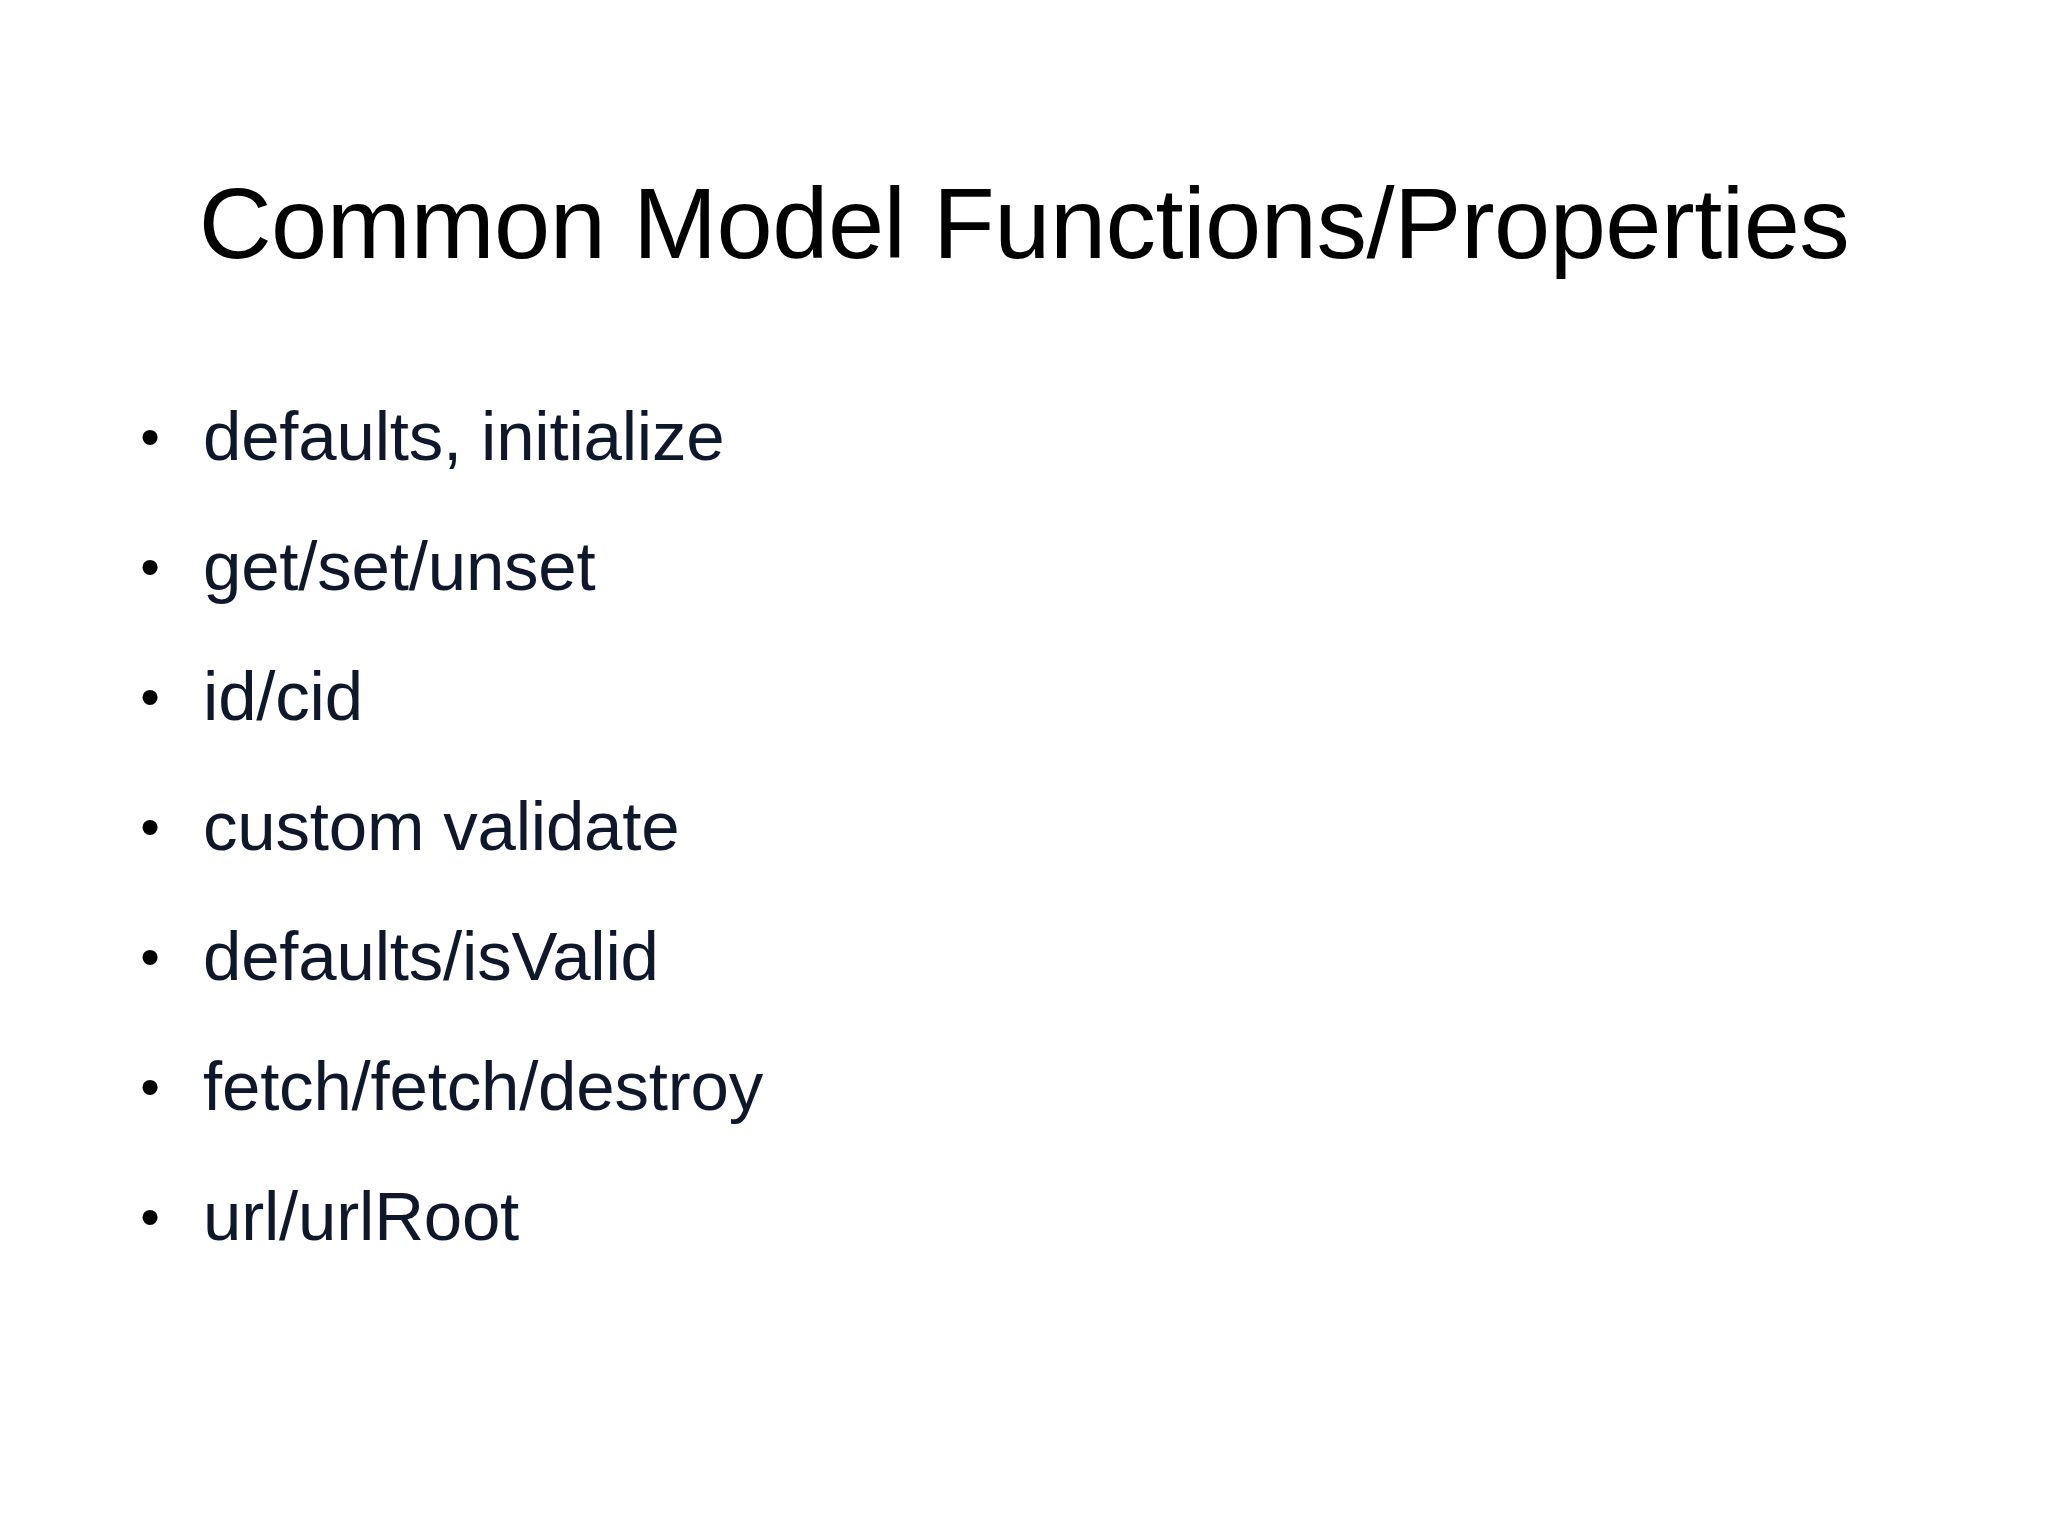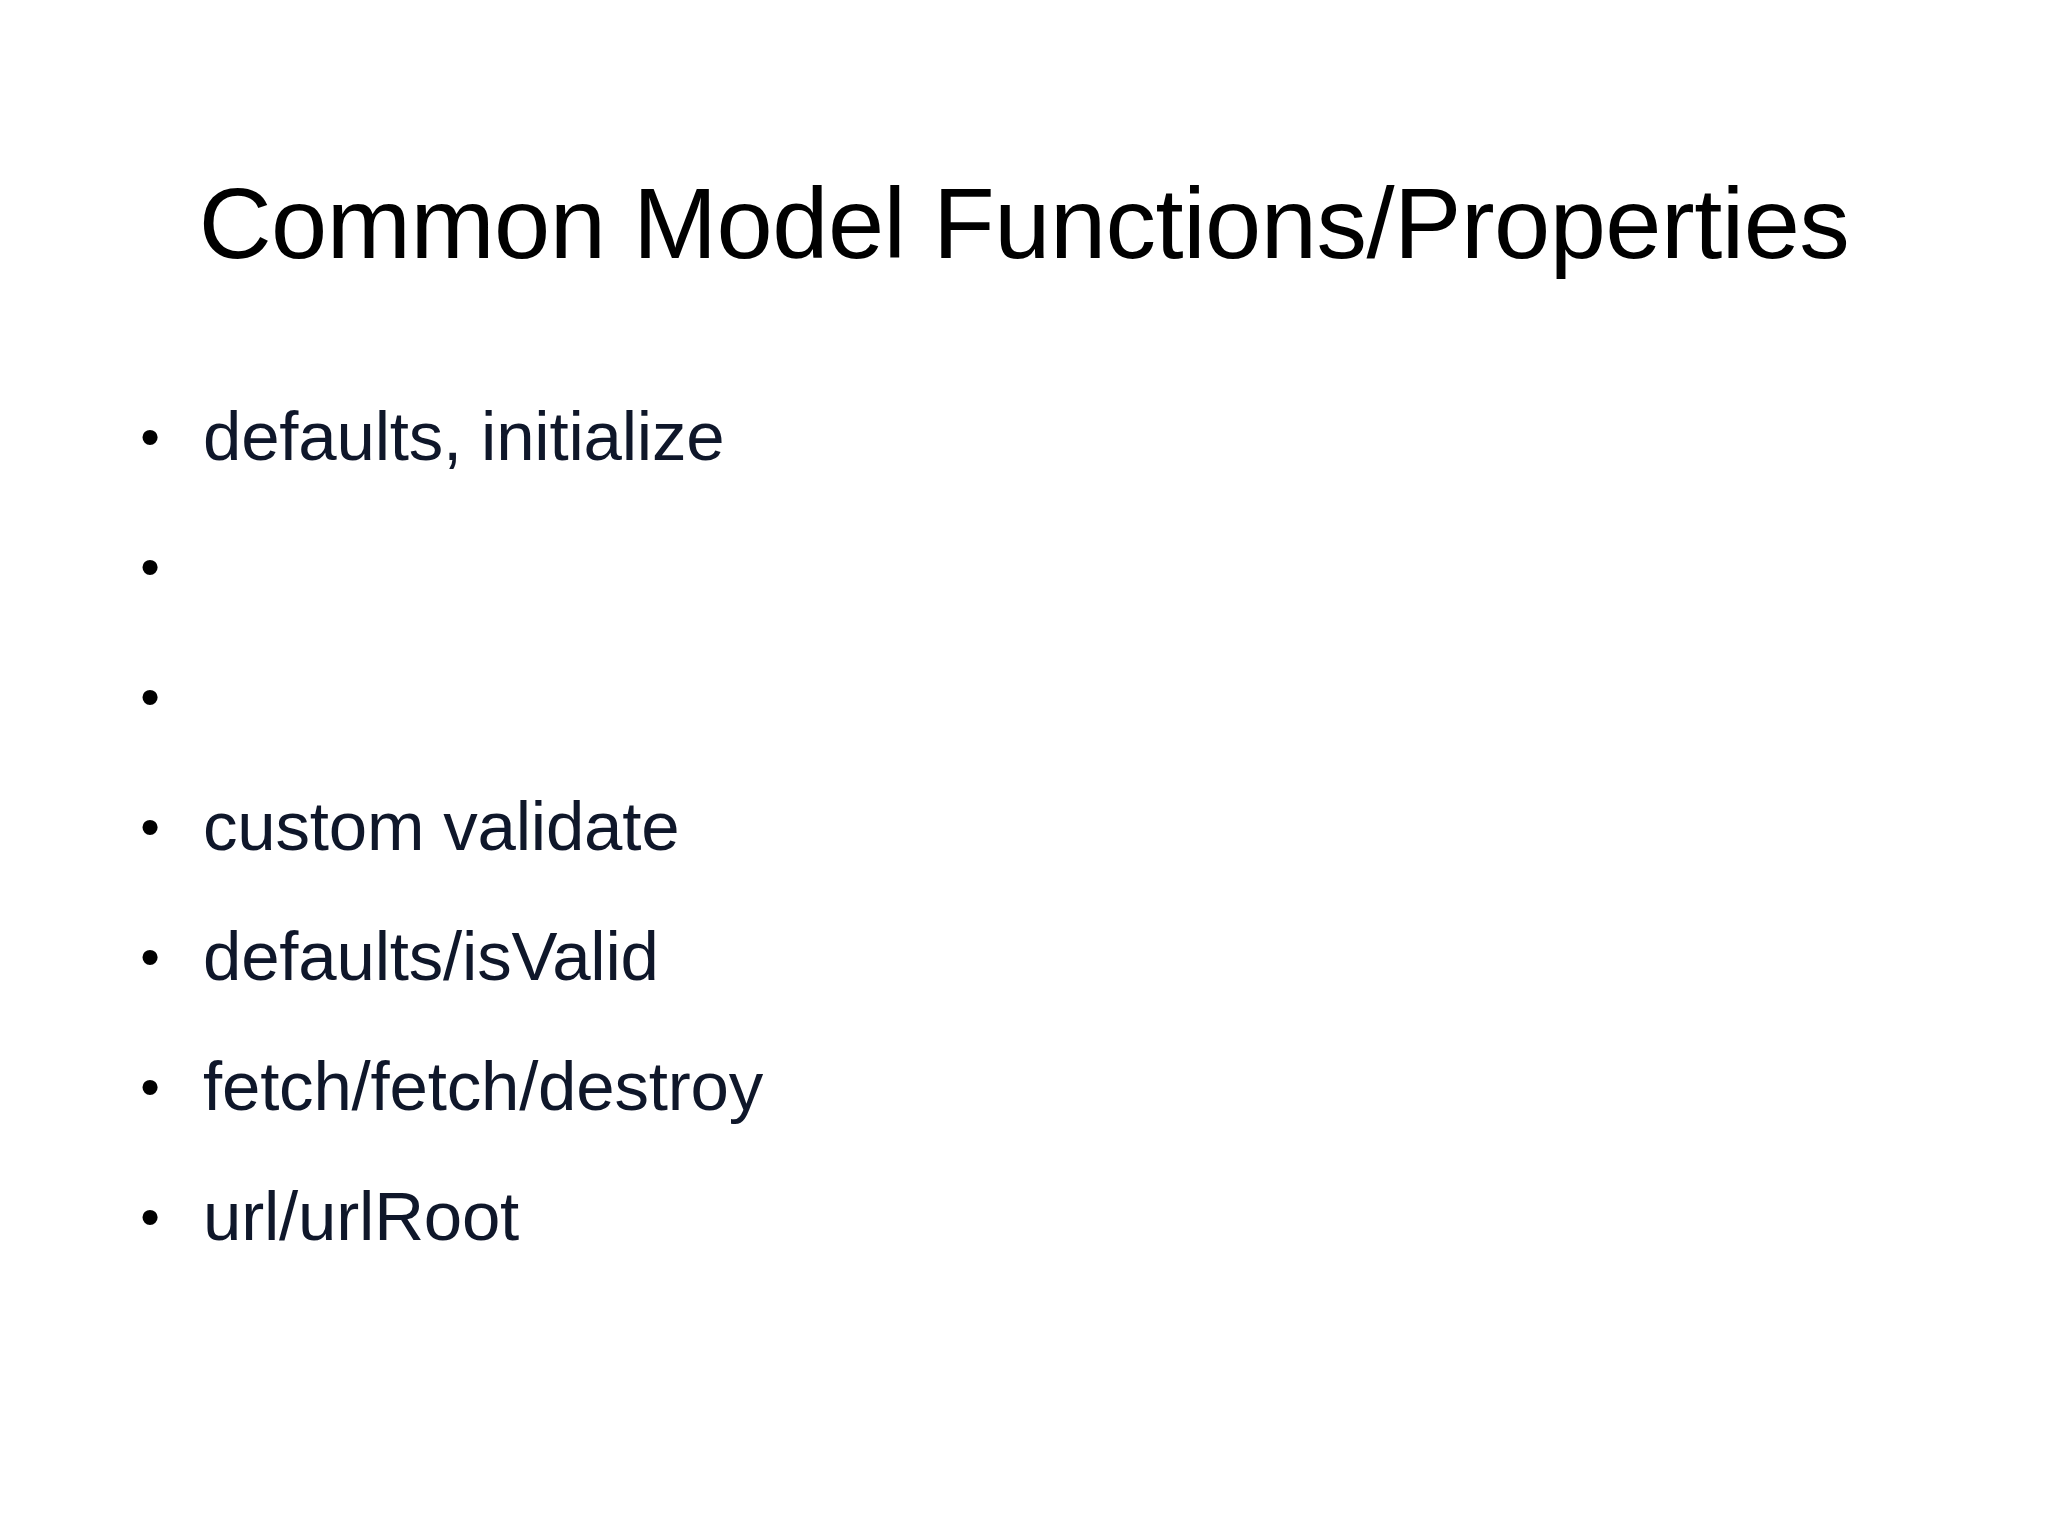--- a/index.html
+++ b/index.html
@@ -97,24 +97,26 @@
 
   <ul id="bullet-list">
 
     <li class="bullet-item">
       <span class="bullet-marker">•</span>
       <span class="bullet-text">defaults, initialize</span>
     </li>
 
     <li class="bullet-item">
       <span class="bullet-marker">•</span>
+      <span class="bullet-text">get/set/unset</span>
     </li>
 
     <li class="bullet-item">
       <span class="bullet-marker">•</span>
+      <span class="bullet-text">id/cid</span>
     </li>
 
     <li class="bullet-item">
       <span class="bullet-marker">•</span>
       <span class="bullet-text">custom validate</span>
     </li>
 
     <li class="bullet-item">
       <span class="bullet-marker">•</span>
       <span class="bullet-text">defaults/isValid</span>

